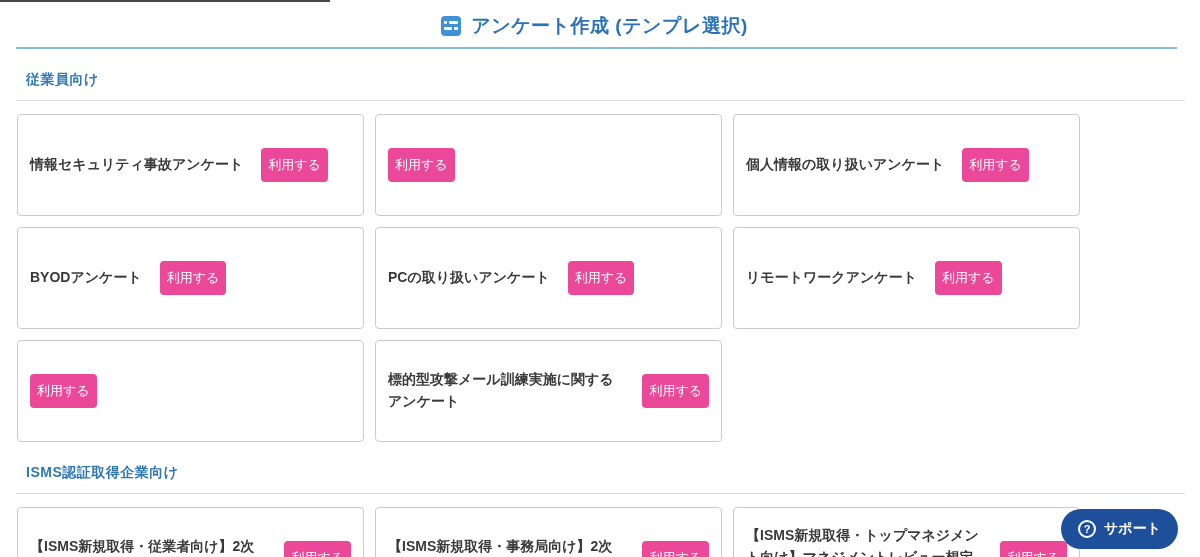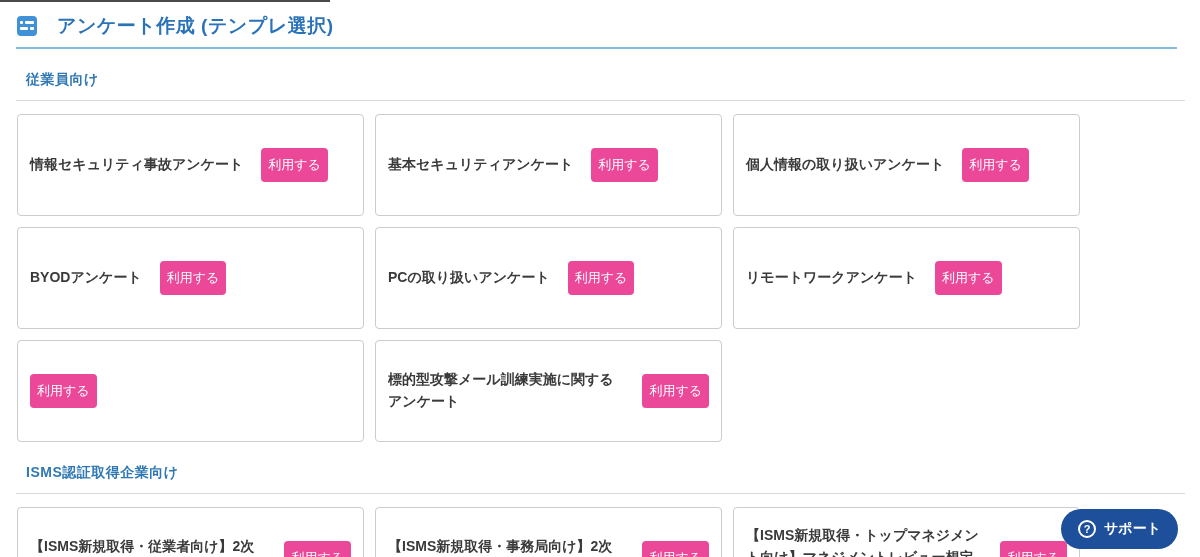--- a/index.html
+++ b/index.html
@@ -8,22 +8,23 @@
     font-family: "Liberation Sans", "DejaVu Sans", sans-serif;
     background: #ffffff;
     position: relative;
     overflow: hidden;
   }
   .top-artifact {
     position: absolute; top: 0; left: 0;
     width: 330px; height: 2px; background: #4a4a4a;
   }
   .page-header {
-    display: flex; align-items: center; gap: 20px;
+    display: flex; align-items: center; gap: 10px;
     padding: 13px 28px 0 17px;
+    justify-content: center;
   }
   .header-icon {
     width: 20px; height: 20px; border-radius: 4px;
     background: #4191d6; position: relative; flex: 0 0 auto;
   }
   .header-icon i { position: absolute; background: #ffffff; border-radius: 1px; }
   .header-icon .b1 { left: 3px;  top: 5px;  width: 3px;  height: 3px; }
   .header-icon .b2 { left: 8px;  top: 5px;  width: 9px;  height: 3px; }
   .header-icon .b3 { left: 3px;  top: 11px; width: 8px;  height: 3px; }
   .header-icon .b4 { left: 13px; top: 11px; width: 4px;  height: 3px; }
@@ -102,21 +103,20 @@
 
 <h2 class="section-heading">従業員向け</h2>
 <hr class="section-rule">
 
 <div class="cards-grid">
   <div class="card">
     <span class="card-title">情報セキュリティ事故アンケート</span>
     <button class="use-btn">利用する</button>
   </div>
   <div class="card">
-    <span class="card-title">基本セキュリティアンケート</span>
     <button class="use-btn">利用する</button>
   </div>
   <div class="card">
     <span class="card-title">個人情報の取り扱いアンケート</span>
     <button class="use-btn">利用する</button>
   </div>
   <div class="card">
     <span class="card-title">BYODアンケート</span>
     <button class="use-btn">利用する</button>
   </div>

